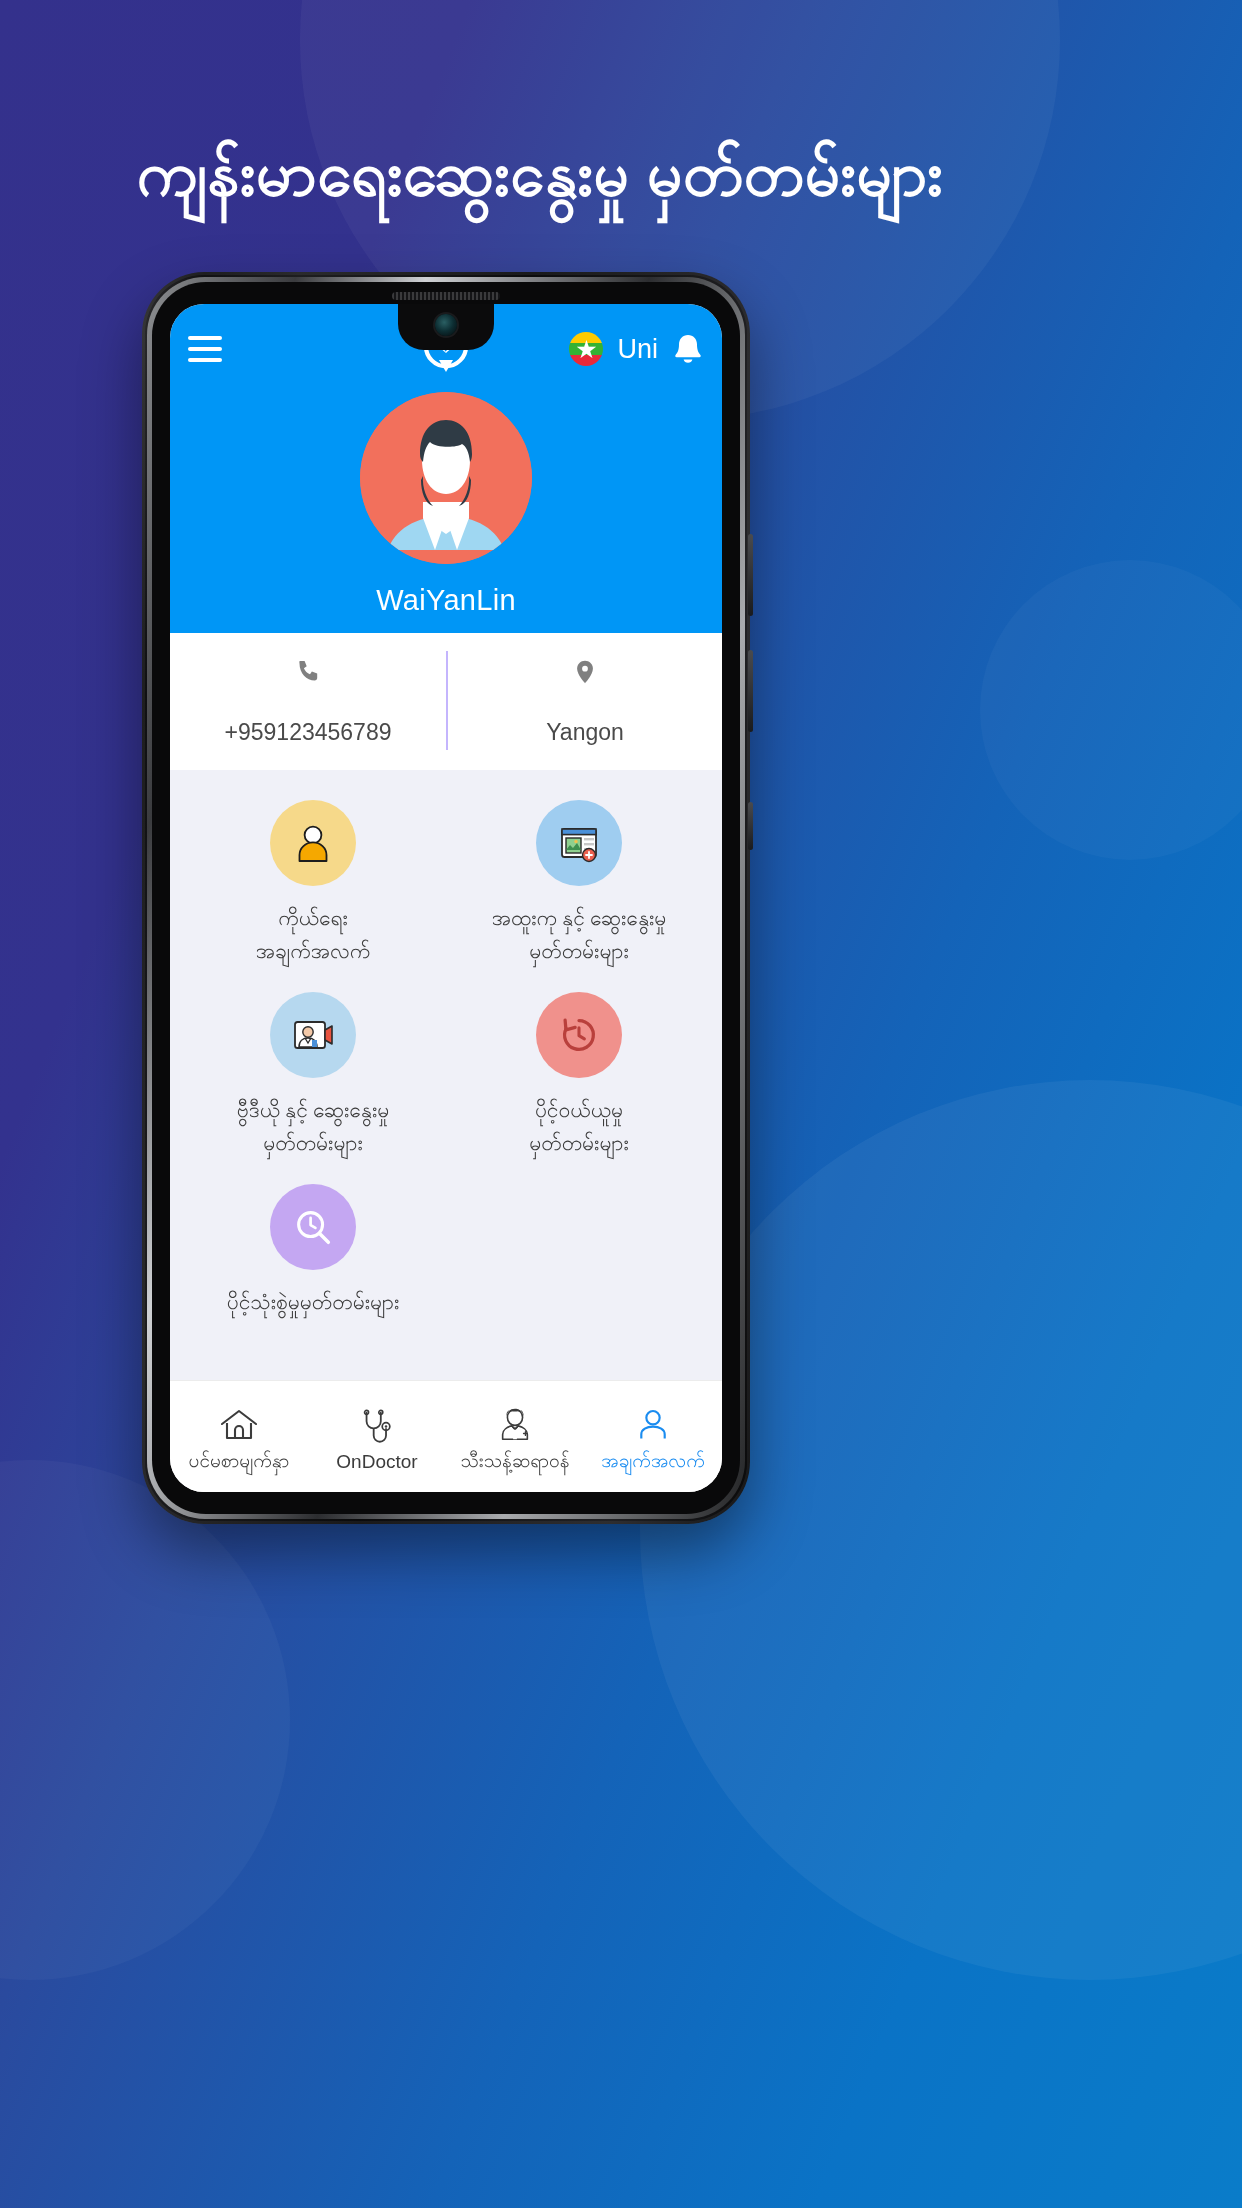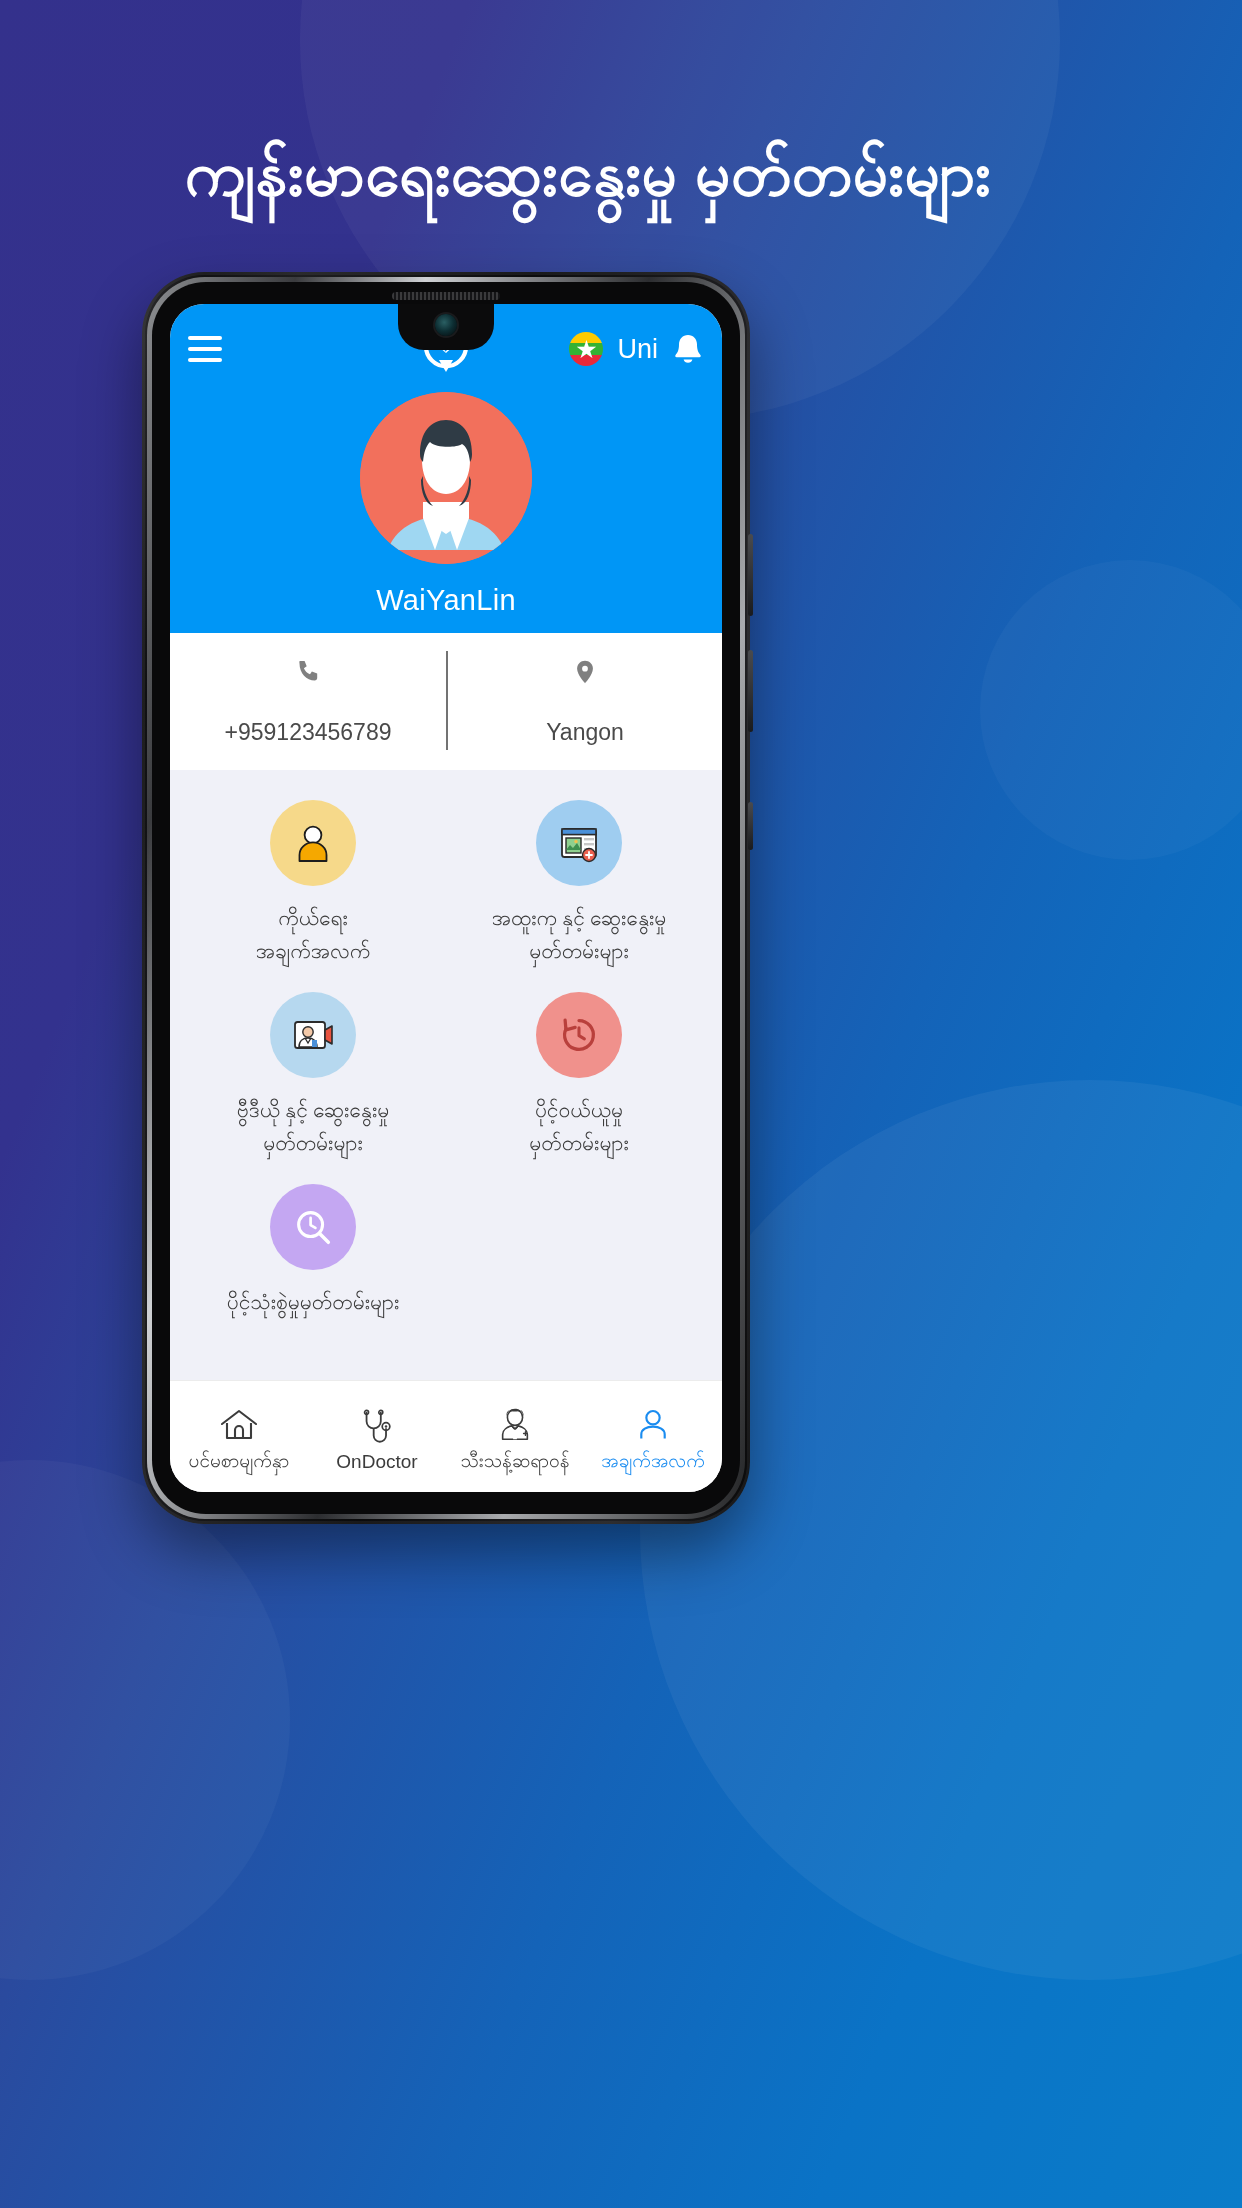--- a/index.html
+++ b/index.html
@@ -31,21 +31,20 @@
   .headline {
     position: absolute;
     top: 132px; left: 0; width: 1080px;
     text-align: center;
     color: #ffffff;
     font-size: 62px;
     font-weight: 700;
     line-height: 1.35;
     letter-spacing: 0.5px;
     white-space: nowrap;
-    margin-left: 48px;
   }
 
   
   .phone {
     position: absolute;
     left: 142px; top: 272px;
     width: 608px; height: 1252px;
   }
   .phone-body {
     position: absolute;
@@ -207,21 +206,21 @@
     display: flex;
     align-items: stretch;
     padding: 18px 0 20px 0;
     flex: 0 0 auto;
   }
   .contact-cell {
     flex: 1 1 50%;
     text-align: center;
     padding: 4px 8px;
   }
-  .contact-cell + .contact-cell { border-left: 2px solid #737373; text-align: center; }
+  .contact-cell + .contact-cell { border-left: 2px solid #c4b5fd; text-align: center; }
   .contact-icon { height: 34px; display: flex; align-items: center; justify-content: center; }
   .contact-val { margin-top: 30px; font-size: 23px; color: #4a4a4a; }
 
   
   .grid {
     background: #f0f1f8;
     flex: 1 1 auto;
     display: grid;
     grid-template-columns: 1fr 1fr;
     grid-auto-rows: 1fr;

